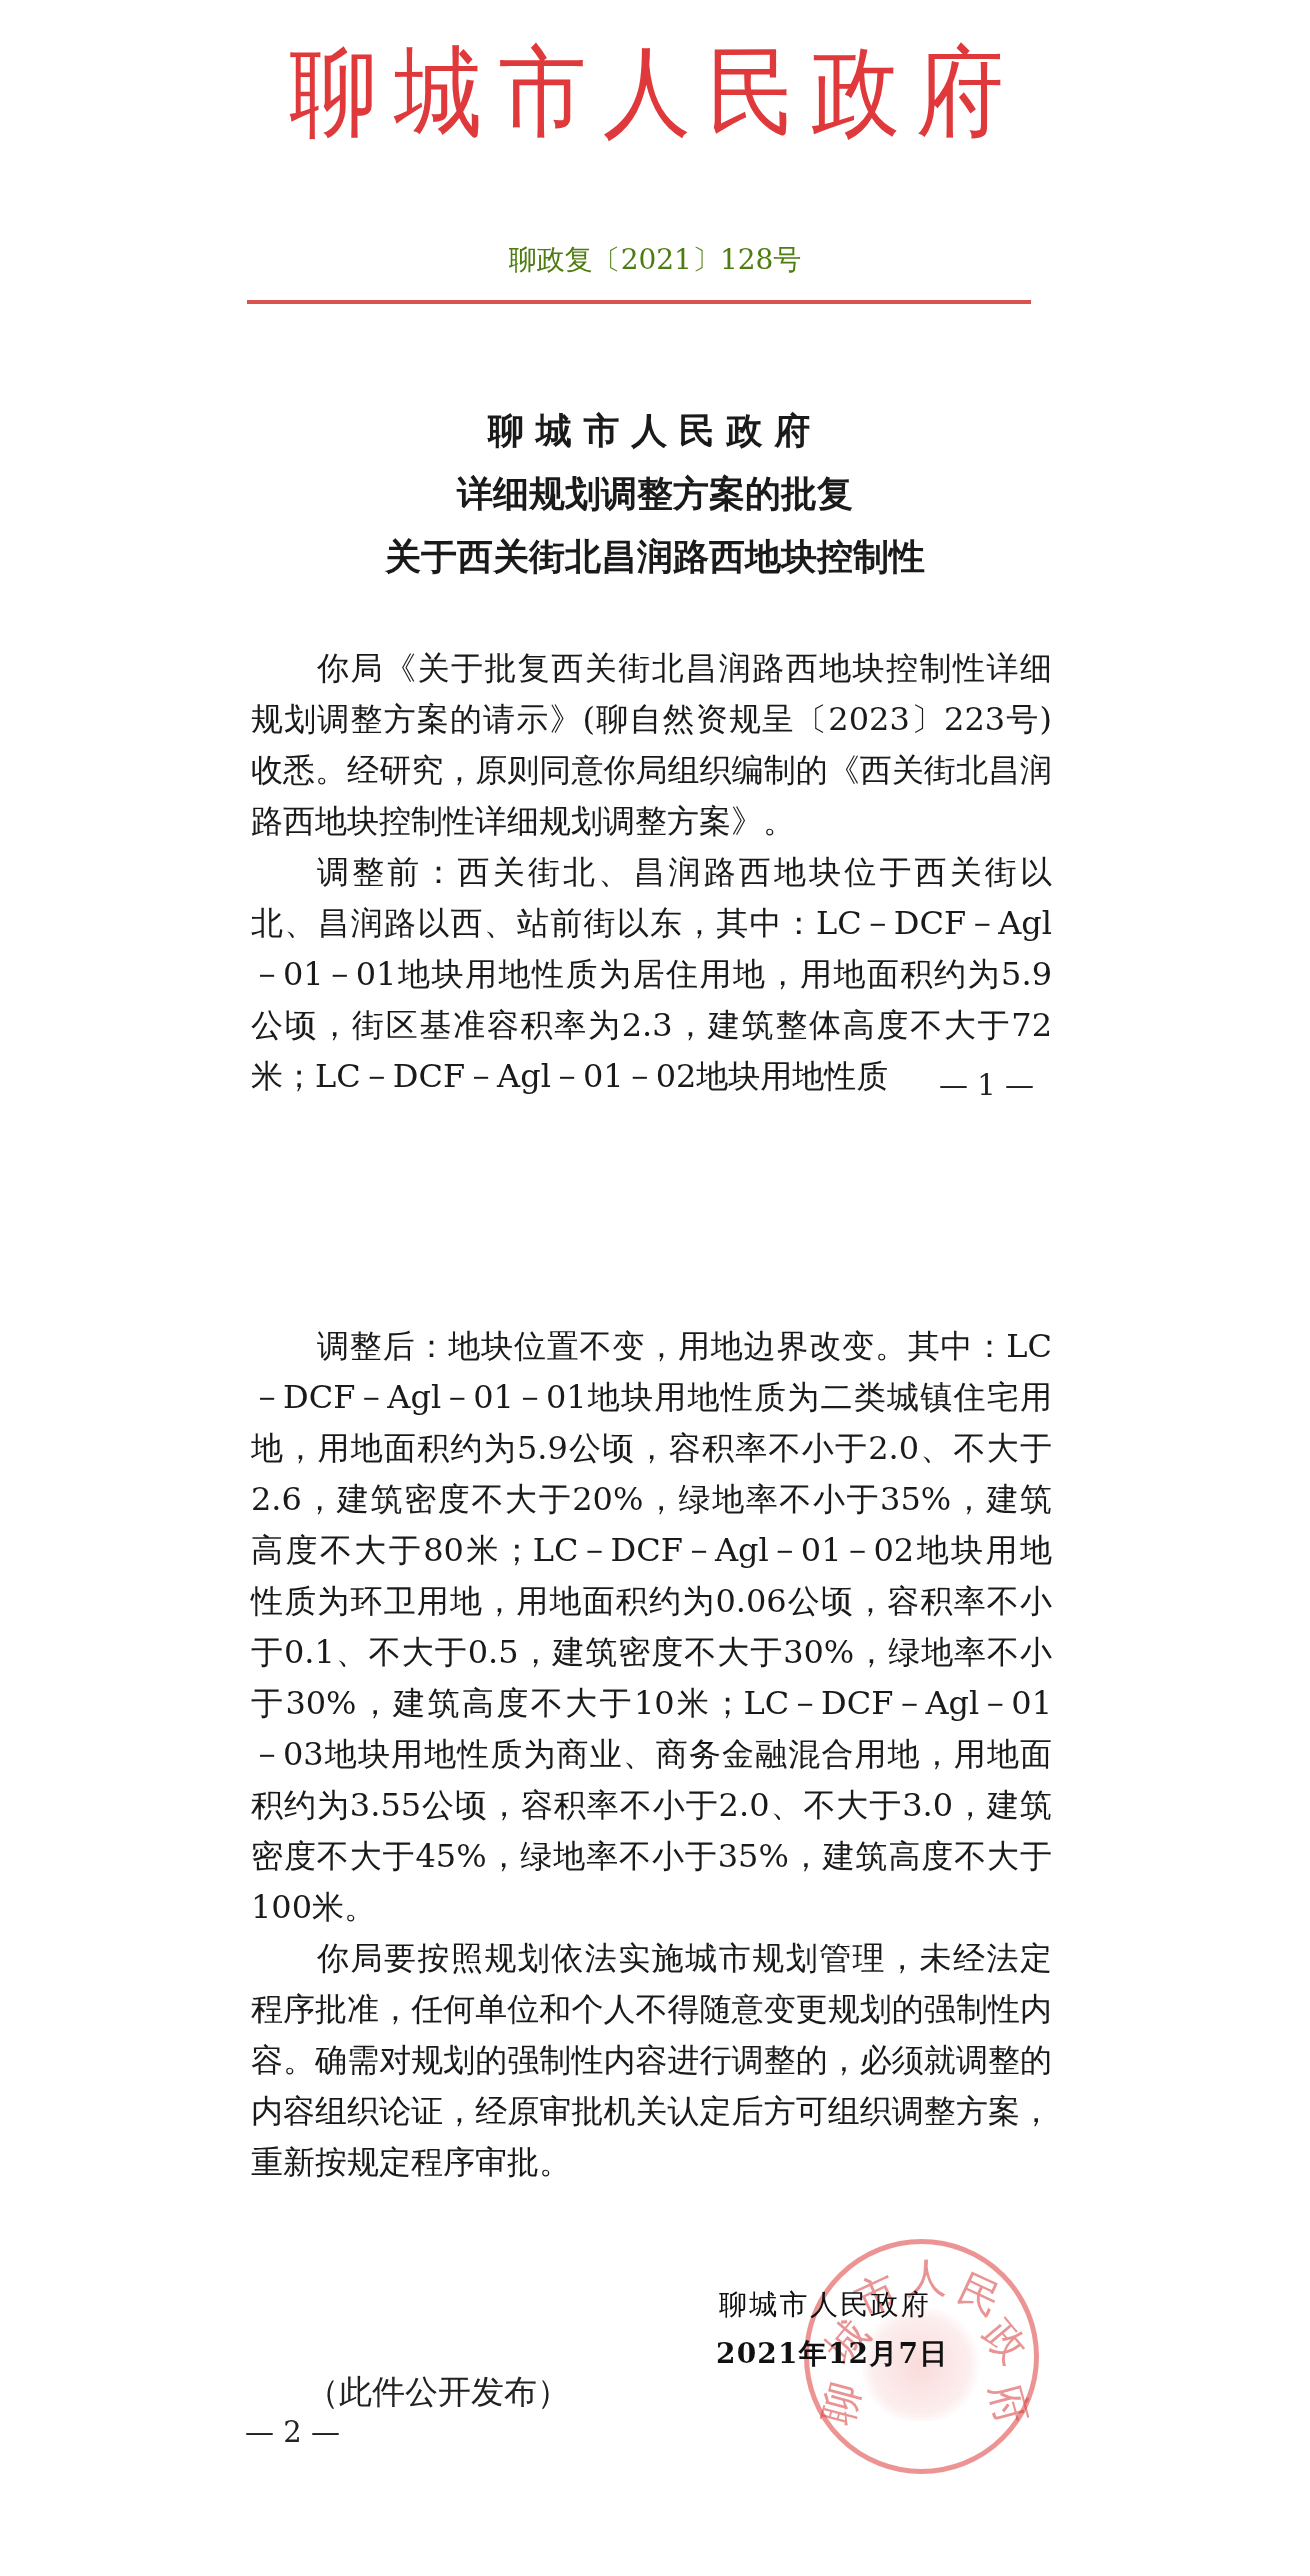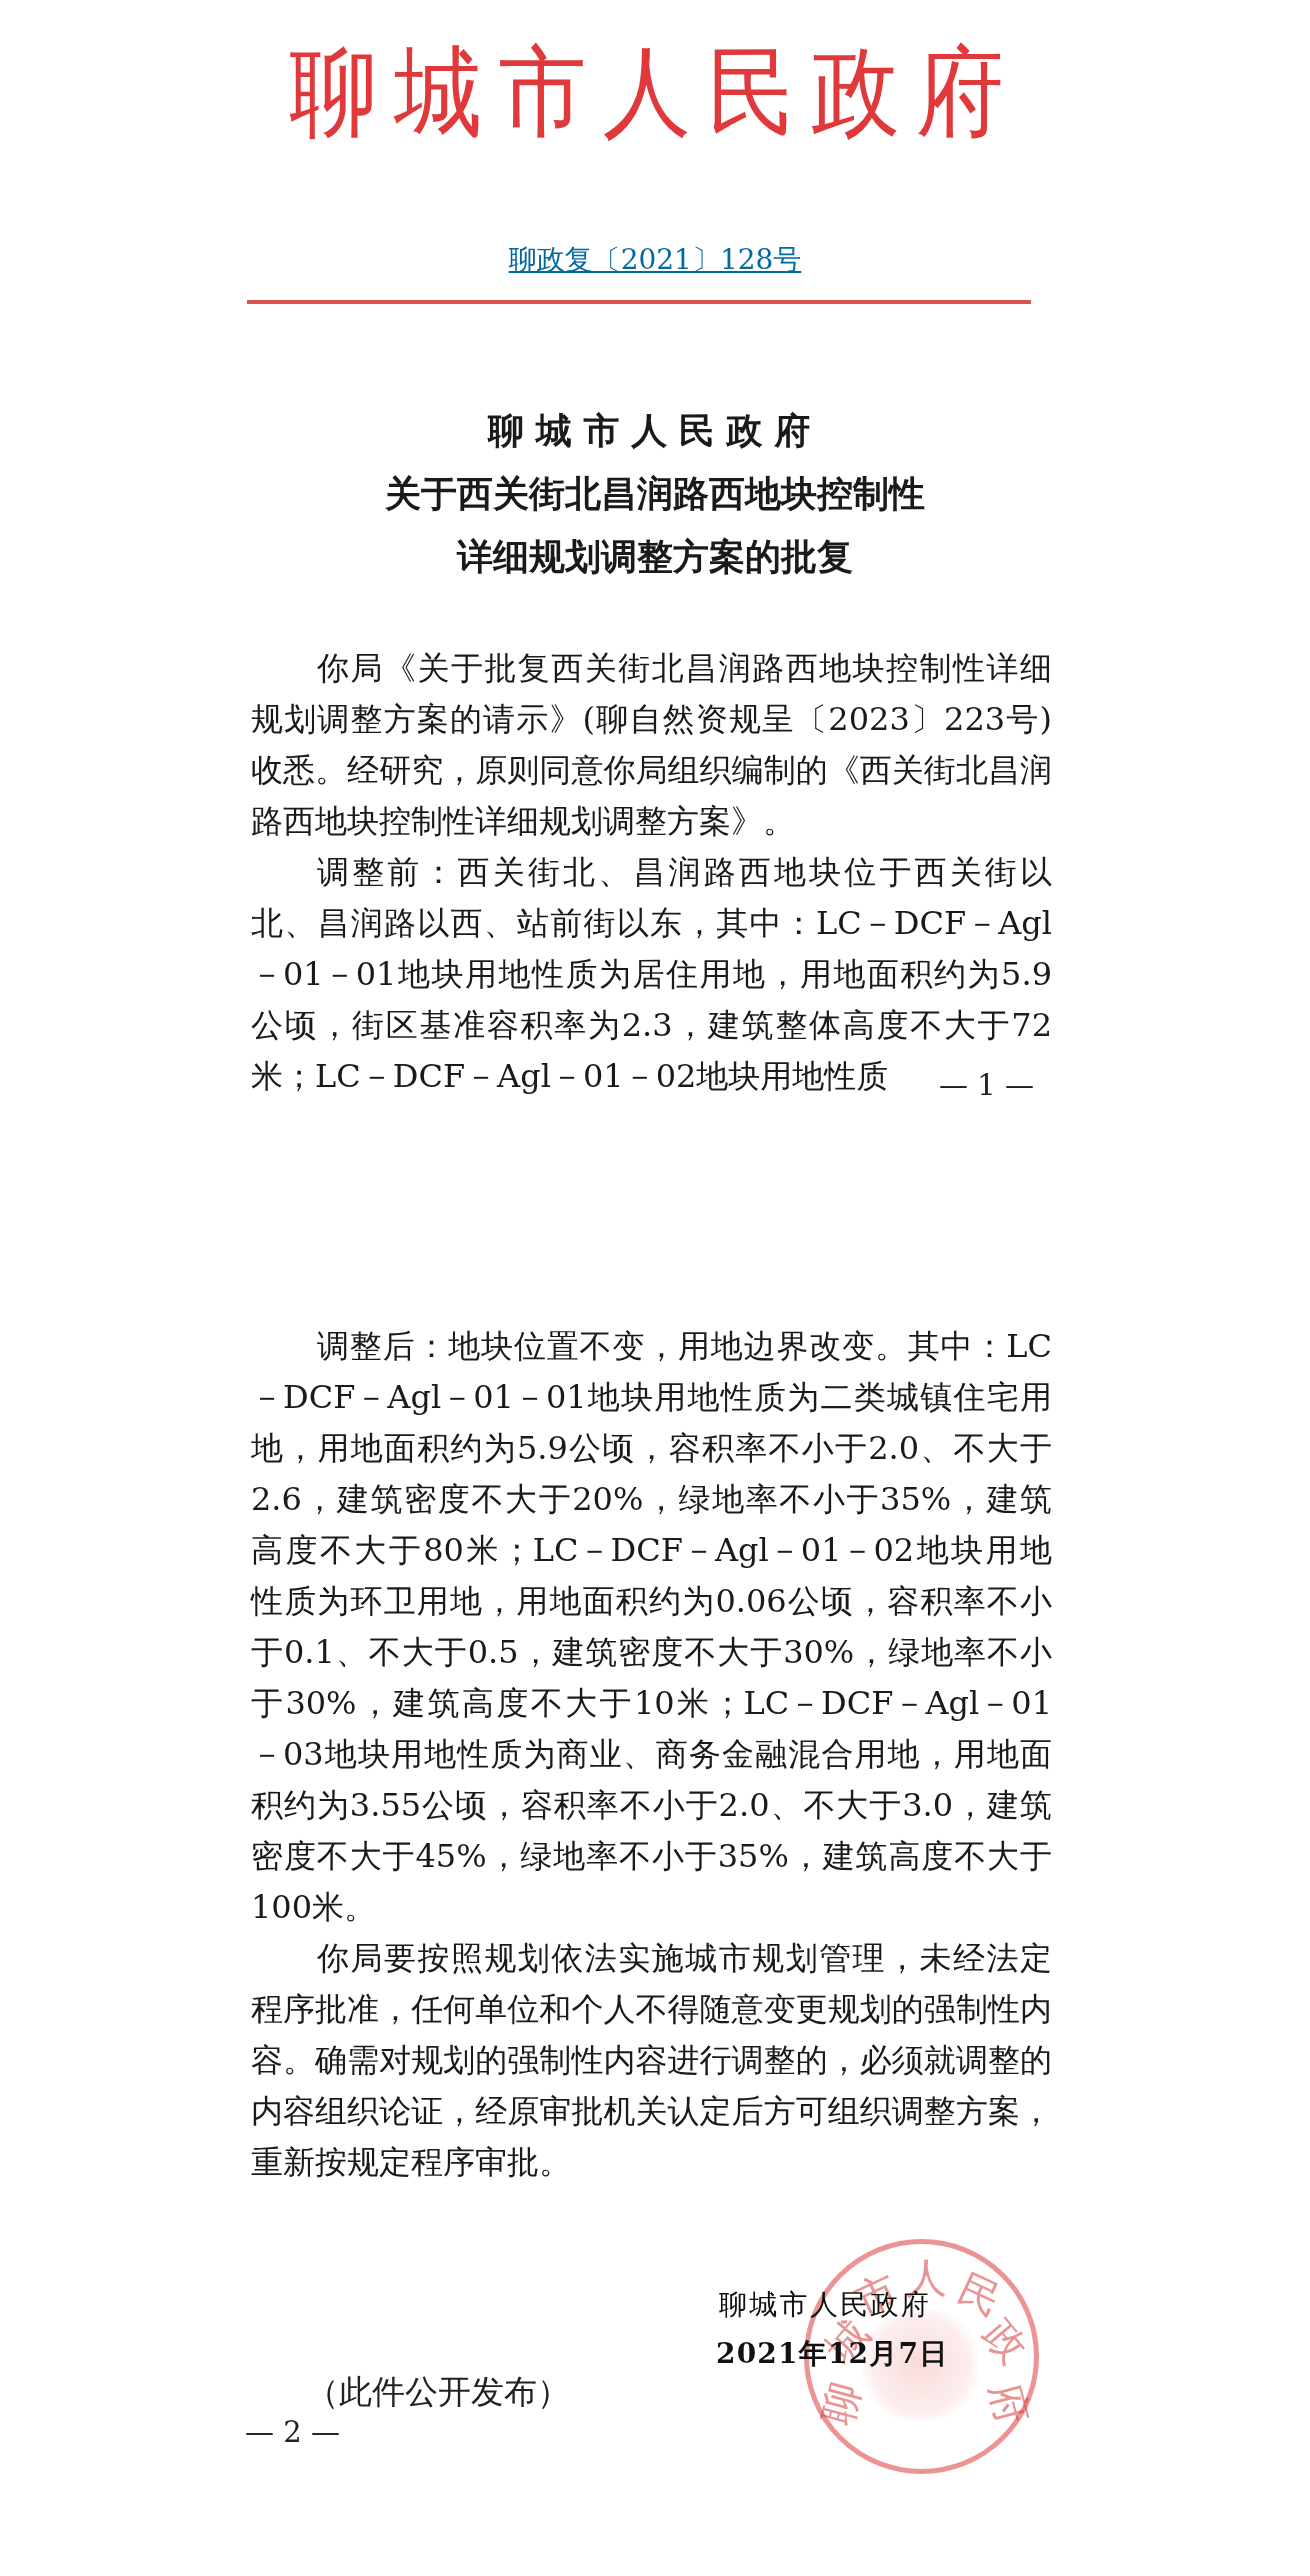--- a/index.html
+++ b/index.html
@@ -3,21 +3,21 @@
 <meta charset="utf-8">
 <style>
   html, body { margin:0; padding:0; background:#ffffff; }
   body { width:1310px; height:2576px; position:relative; overflow:hidden;
          font-family:"DejaVu Serif","Liberation Serif",serif; color:#1a1a1a; }
   .abs { position:absolute; }
   .red-title { left:0; width:1310px; top:36px; text-align:center;
                font-family:"DejaVu Serif","Liberation Serif",serif;
                font-size:88px; line-height:100px; color:#e0393b; letter-spacing:16.4px;
                transform:scaleY(1.12); transform-origin:top center; }
-  .doc-num { left:0; width:1310px; top:242px; text-align:center; font-size:28px; line-height:35px; color:#0369a1;text-decoration:underline; }
+  .doc-num { left:0; width:1310px; top:242px; text-align:center; font-size:28px; line-height:35px; color:#4d7c0f; }
   .red-rule { left:247px; top:300px; width:784px; height:3.5px; background:#d9534f; }
   .title-block { left:0; width:1310px; top:399px; text-align:center; font-family:"DejaVu Sans","Liberation Sans",sans-serif; font-weight:bold; font-size:36px; color:#1a1a1a; }
   .title-block div { height:63px; line-height:63px; }
   .title-block .t0 { letter-spacing:11.7px; }
   .body-text { left:251px; width:801px; font-size:32px; line-height:51px; color:#1a1a1a; }
   .body-text p { margin:0; text-align:justify; text-align-last:left; }
   .body-text .indent { text-indent:66px; }
   .page-num { font-size:29px; line-height:35px; color:#222; }
   .sig { font-size:28px; line-height:41px; color:#111; text-align:center; white-space:nowrap; }
   .stamp { left:804px; top:2239px; width:235px; height:235px; border-radius:50%;
@@ -29,22 +29,22 @@
 </style>
 </head>
 <body>
 
 <div class="abs red-title">聊城市人民政府</div>
 <div class="abs doc-num">聊政复〔2021〕128号</div>
 <div class="abs red-rule"></div>
 
 <div class="abs title-block">
   <div class="t0">聊城市人民政府</div>
+  <div>详细规划调整方案的批复</div>
   <div>关于西关街北昌润路西地块控制性</div>
-  <div>详细规划调整方案的批复</div>
 </div>
 
 <div class="abs body-text" style="top:643px;">
   <p class="indent">你局《关于批复西关街北昌润路西地块控制性详细规划调整方案的请示》(聊自然资规呈〔2023〕223号)收悉。经研究，原则同意你局组织编制的《西关街北昌润路西地块控制性详细规划调整方案》。</p>
   <p class="indent">调整前：西关街北、昌润路西地块位于西关街以北、昌润路以西、站前街以东，其中：LC－DCF－Agl－01－01地块用地性质为居住用地，用地面积约为5.9公顷，街区基准容积率为2.3，建筑整体高度不大于72米；LC－DCF－Agl－01－02地块用地性质</p>
 </div>
 
 <div class="abs page-num" style="left:939px; top:1068px;">— 1 —</div>
 
 <div class="abs body-text" style="top:1321px;">

